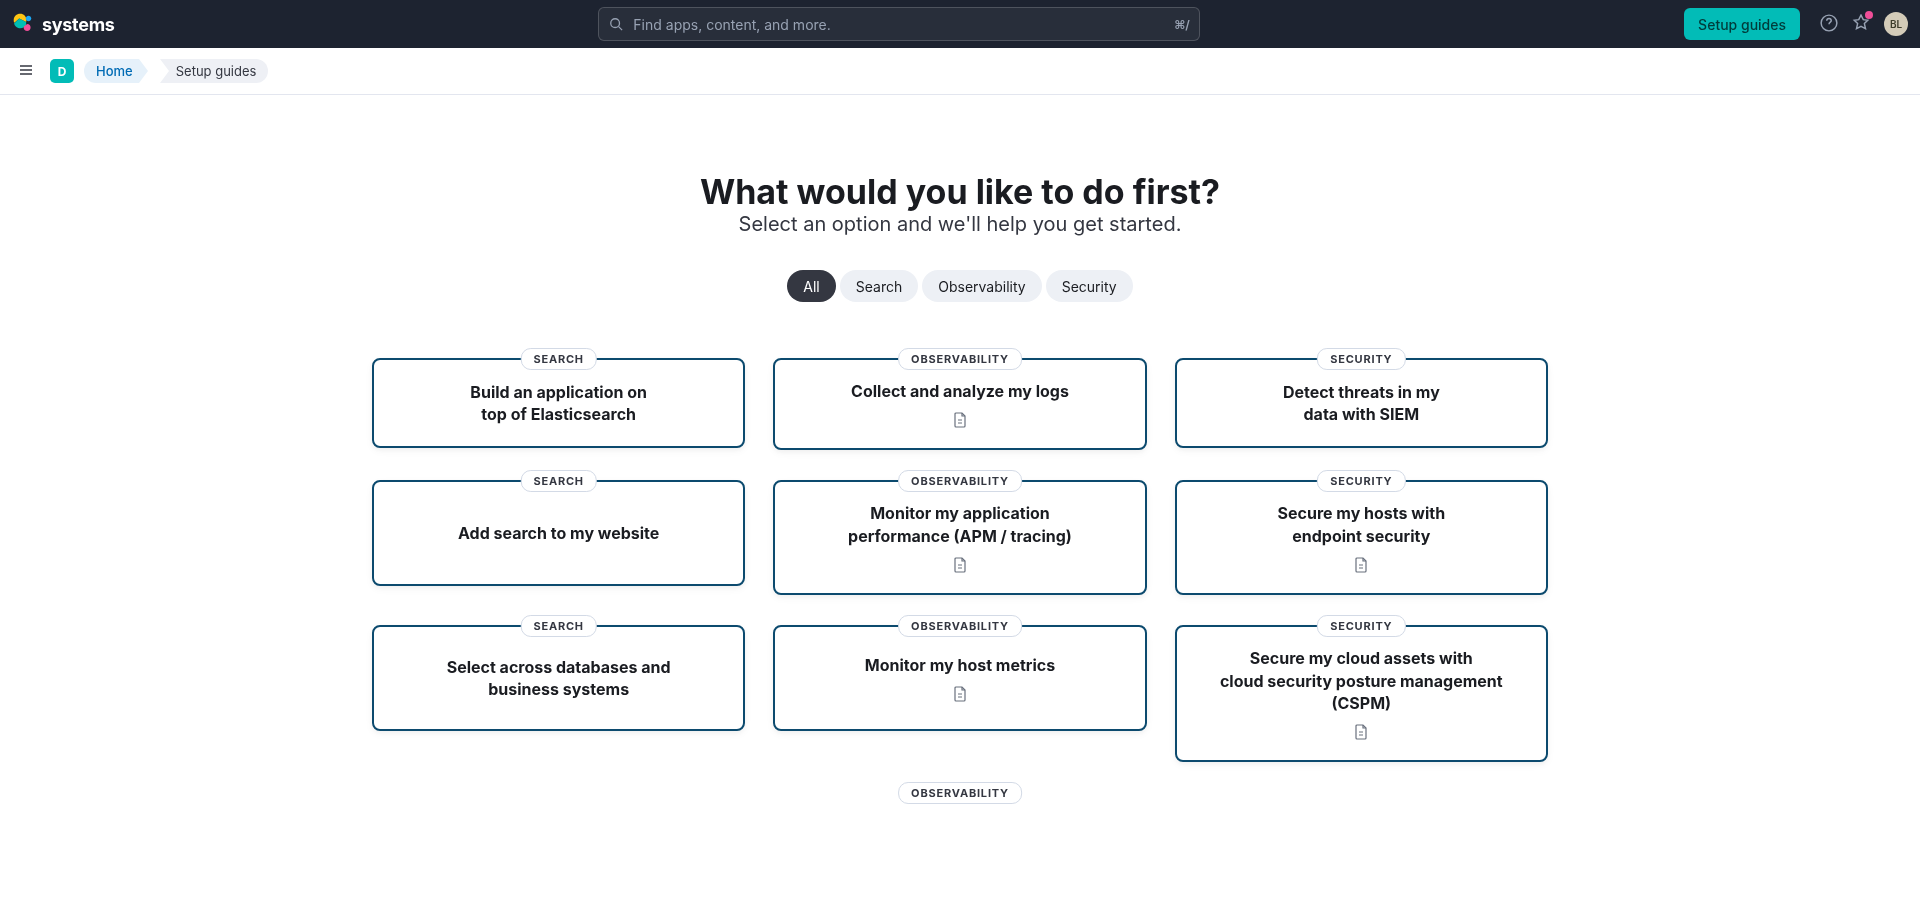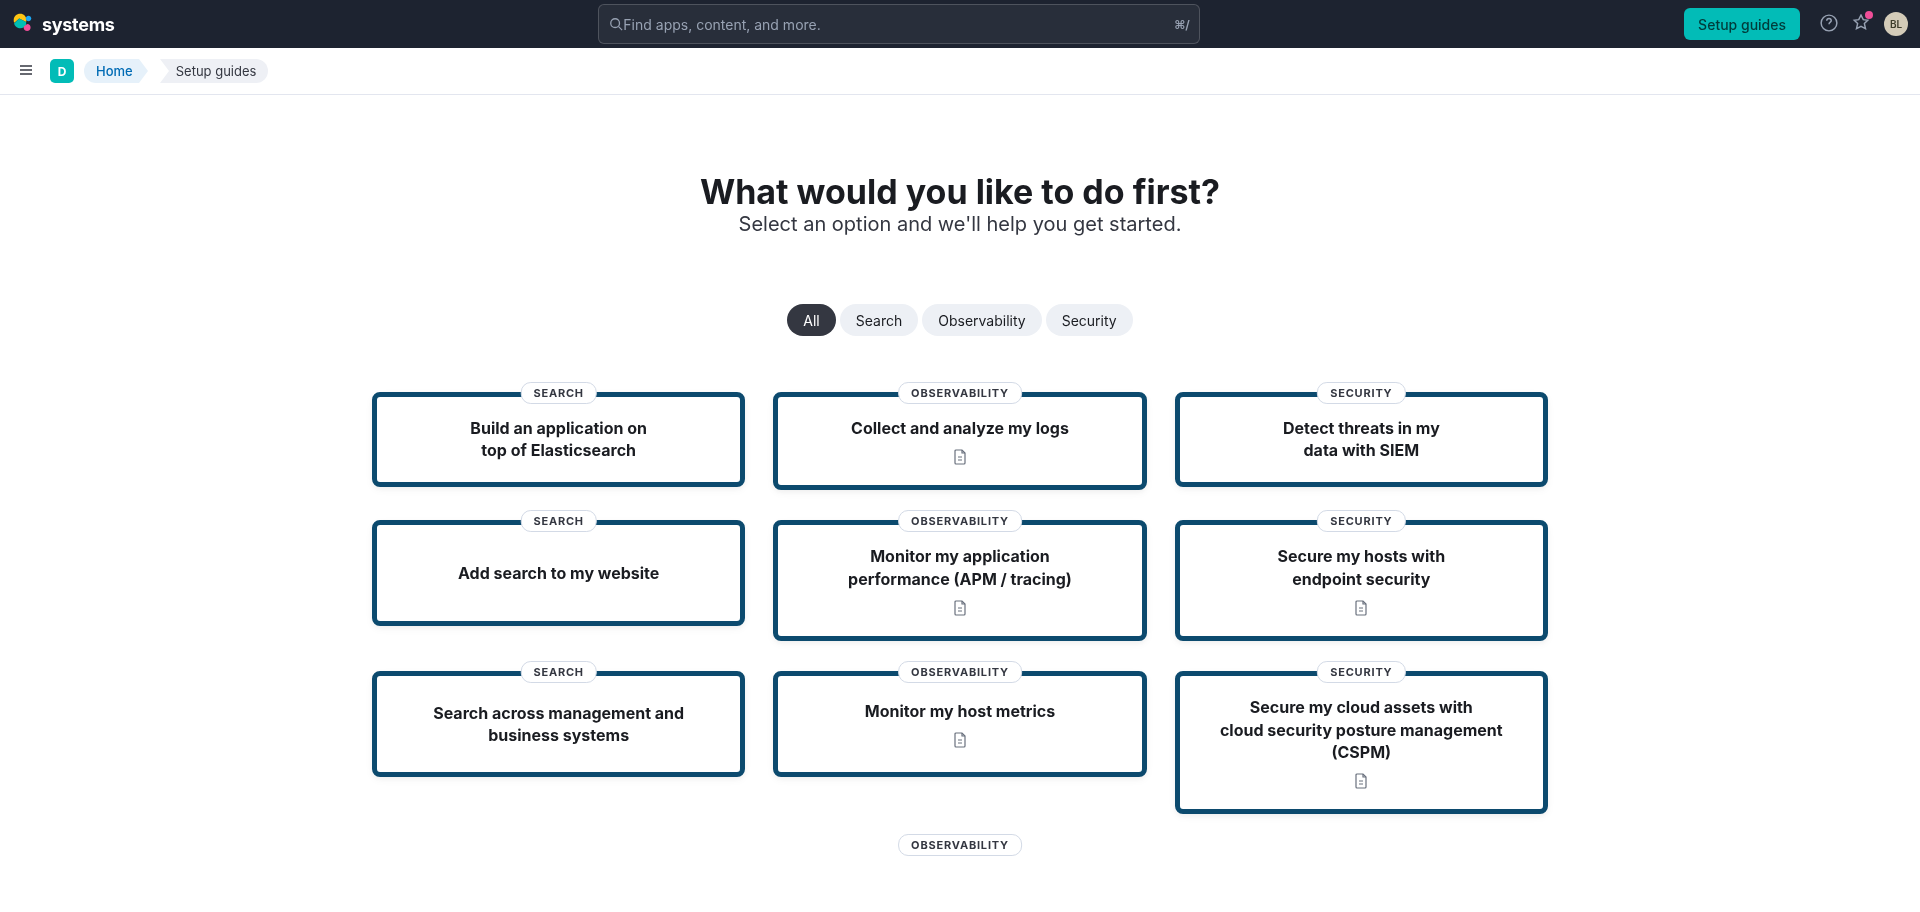--- a/index.html
+++ b/index.html
@@ -2,21 +2,21 @@
 <html><head>
 <meta charset="utf-8">
 <style>
 * { margin:0; padding:0; box-sizing:border-box; font-family:'Inter',-apple-system,BlinkMacSystemFont,'Segoe UI',Helvetica,Arial,sans-serif; }
 body { background:#fff; min-height:912px; }
 .header-main { background:#1d2330; height:48px; display:flex; align-items:center; padding:0 12px; gap:8px; }
 .logo-wrap { display:flex; align-items:center; gap:8px; cursor:pointer; }
 .logo-mark { width:22px; height:22px; }
 .logo-text { color:#fff; font-weight:700; font-size:18px; letter-spacing:-.3px; }
 .hdr-spacer { flex:1; }
-.search-box { flex:0 0 auto; width:602px; height:40px; background:rgba(255,255,255,.05); border:1px solid rgba(255,255,255,.18); border-radius:6px; display:flex; align-items:center; padding:0 10px; gap:0; }
+.search-box { flex:0 0 auto; width:602px; height:34px; background:rgba(255,255,255,.05); border:1px solid rgba(255,255,255,.18); border-radius:6px; display:flex; align-items:center; padding:0 10px; gap:10px; }
 .search-box .icon { color:#98a2b3; display:flex; }
 .search-box input { flex:1; background:transparent; border:none; outline:none; color:#fff; font-size:14px; }
 .search-box input::placeholder { color:#98a2b3; }
 .kbd-hint { color:#98a2b3; font-size:12px; font-weight:600; letter-spacing:-.5px; }
 .btn-setup { background:#02bcb7; color:#003c3a; border:none; border-radius:6px; height:32px; padding:0 14px; font-size:14px; font-weight:500; cursor:pointer; }
 .hdr-right { display:flex; align-items:center; gap:14px; margin-left:12px; }
 .hdr-icon-btn { background:transparent; border:none; color:#98a2b3; cursor:pointer; display:flex; position:relative; }
 .hdr-icon-btn svg { width:18px; height:18px; }
 .notif-dot { position:absolute; top:-3px; right:-3px; width:8px; height:8px; background:#f04e98; border-radius:50%; }
 .avatar { width:24px; height:24px; border-radius:50%; background:#d3cbb8; color:#3d3d2b; font-size:10px; font-weight:600; display:flex; align-items:center; justify-content:center; cursor:pointer; }
@@ -26,30 +26,30 @@
 .space-badge { width:24px; height:24px; background:#02bcb7; border-radius:5px; color:#fff; font-size:12px; font-weight:700; display:flex; align-items:center; justify-content:center; cursor:pointer; }
 .breadcrumb { display:flex; align-items:flex-end;gap:20px; }
 .bc-first { height:24px; background:#e6f1fa; color:#006bb4; font-size:13px; font-weight:500; padding:0 6px 0 12px; border-top-left-radius:12px; border-bottom-left-radius:12px; display:flex; align-items:center; cursor:pointer; position:relative; }
 .bc-first::after { content:""; position:absolute; right:-9px; top:0; width:0; height:0; border-left:9px solid #e6f1fa; border-top:12px solid transparent; border-bottom:12px solid transparent; z-index:2; }
 .bc-last { height:24px; background:#eef0f5; color:#343741; font-size:13px; padding:0 12px 0 16px; border-top-right-radius:12px; border-bottom-right-radius:12px; display:flex; align-items:center; margin-left:1px; position:relative; }
 .bc-last::before { content:""; position:absolute; left:0; top:0; width:0; height:0; border-left:9px solid #fff; border-top:12px solid transparent; border-bottom:12px solid transparent; }
 
 .content { padding-top:32px; padding-bottom:60px; }
 .title { text-align:center; font-size:34px; font-weight:700; color:#1a1c21;margin-top:44px; }
 .subtitle { text-align:center; font-size:20px; color:#343741; }
-.filters { display:flex; gap:4px; justify-content:center; margin-top:68px; }
+.filters { display:flex; gap:4px; justify-content:center; margin-top:34px; }
 .filter-pill { border:none; background:#edf0f5; color:#1a1c21; font-size:14px; font-weight:400; height:32px; padding:0 16px; border-radius:16px; cursor:pointer; }
 .filter-pill.active { background:#343741; color:#fff; }
 
 .grid-wrap { max-width:1200px; margin:0 auto; padding:0 12px; }
 .grid { display:grid; grid-template-columns:repeat(3,1fr); gap:20px 28px; margin-top:46px; }
 .card-wrap { position:relative; padding-top:10px; }
 .card-wrap.col2 { grid-column:2; }
 .tag { position:absolute; top:0; left:50%; transform:translateX(-50%); background:#fff; border:1px solid #d3dae6; border-radius:10px; font-size:11px; font-weight:700; letter-spacing:.8px; color:#343741; padding:3px 12px; z-index:3; }
-.card { background:#fff; border:5px solid #0c4a6e; border-radius:8px; min-height:106px; padding:20px 28px; display:flex; flex-direction:column; align-items:center; justify-content:center; gap:10px; cursor:pointer; box-shadow:0 2px 4px rgba(0,0,0,.03),0 3px 8px rgba(0,0,0,.04); transition:box-shadow .15s; }
+.card { background:#fff; border:2px solid #0c4a6e; border-radius:8px; min-height:106px; padding:20px 28px; display:flex; flex-direction:column; align-items:center; justify-content:center; gap:10px; cursor:pointer; box-shadow:0 2px 4px rgba(0,0,0,.03),0 3px 8px rgba(0,0,0,.04); transition:box-shadow .15s; }
 .card.small { min-height:90px; }
 .card-title { font-size:16px; font-weight:700; color:#1a1c21; text-align:center; line-height:1.4; white-space:pre-line; }
 .card-icon { color:#69707d; display:flex; }
 .card-icon svg { width:16px; height:16px; }
 </style>
 </head>
 <body>
 
 <div class="header-main">
   <div class="logo-wrap">
@@ -176,21 +176,21 @@
                 <path d="M4 1h6l3 3v10a1 1 0 01-1 1H4a1 1 0 01-1-1V2a1 1 0 011-1z"></path>
                 <path d="M10 1v3h3M6 8h4M6 11h4"></path>
               </svg>
             </span>
       </div>
     </div>
 
     <div class="card-wrap">
       <div class="tag">SEARCH</div>
       <div class="card">
-        <div class="card-title">Search across management and
+        <div class="card-title">Select across databases and
 business systems</div>
       </div>
     </div>
     <div class="card-wrap">
       <div class="tag">OBSERVABILITY</div>
       <div class="card">
         <div class="card-title">Monitor my host metrics</div>
         <span class="card-icon">
               <svg viewBox="0 0 16 16" fill="none" stroke="currentColor" stroke-width="1.2">
                 <path d="M4 1h6l3 3v10a1 1 0 01-1 1H4a1 1 0 01-1-1V2a1 1 0 011-1z"></path>

